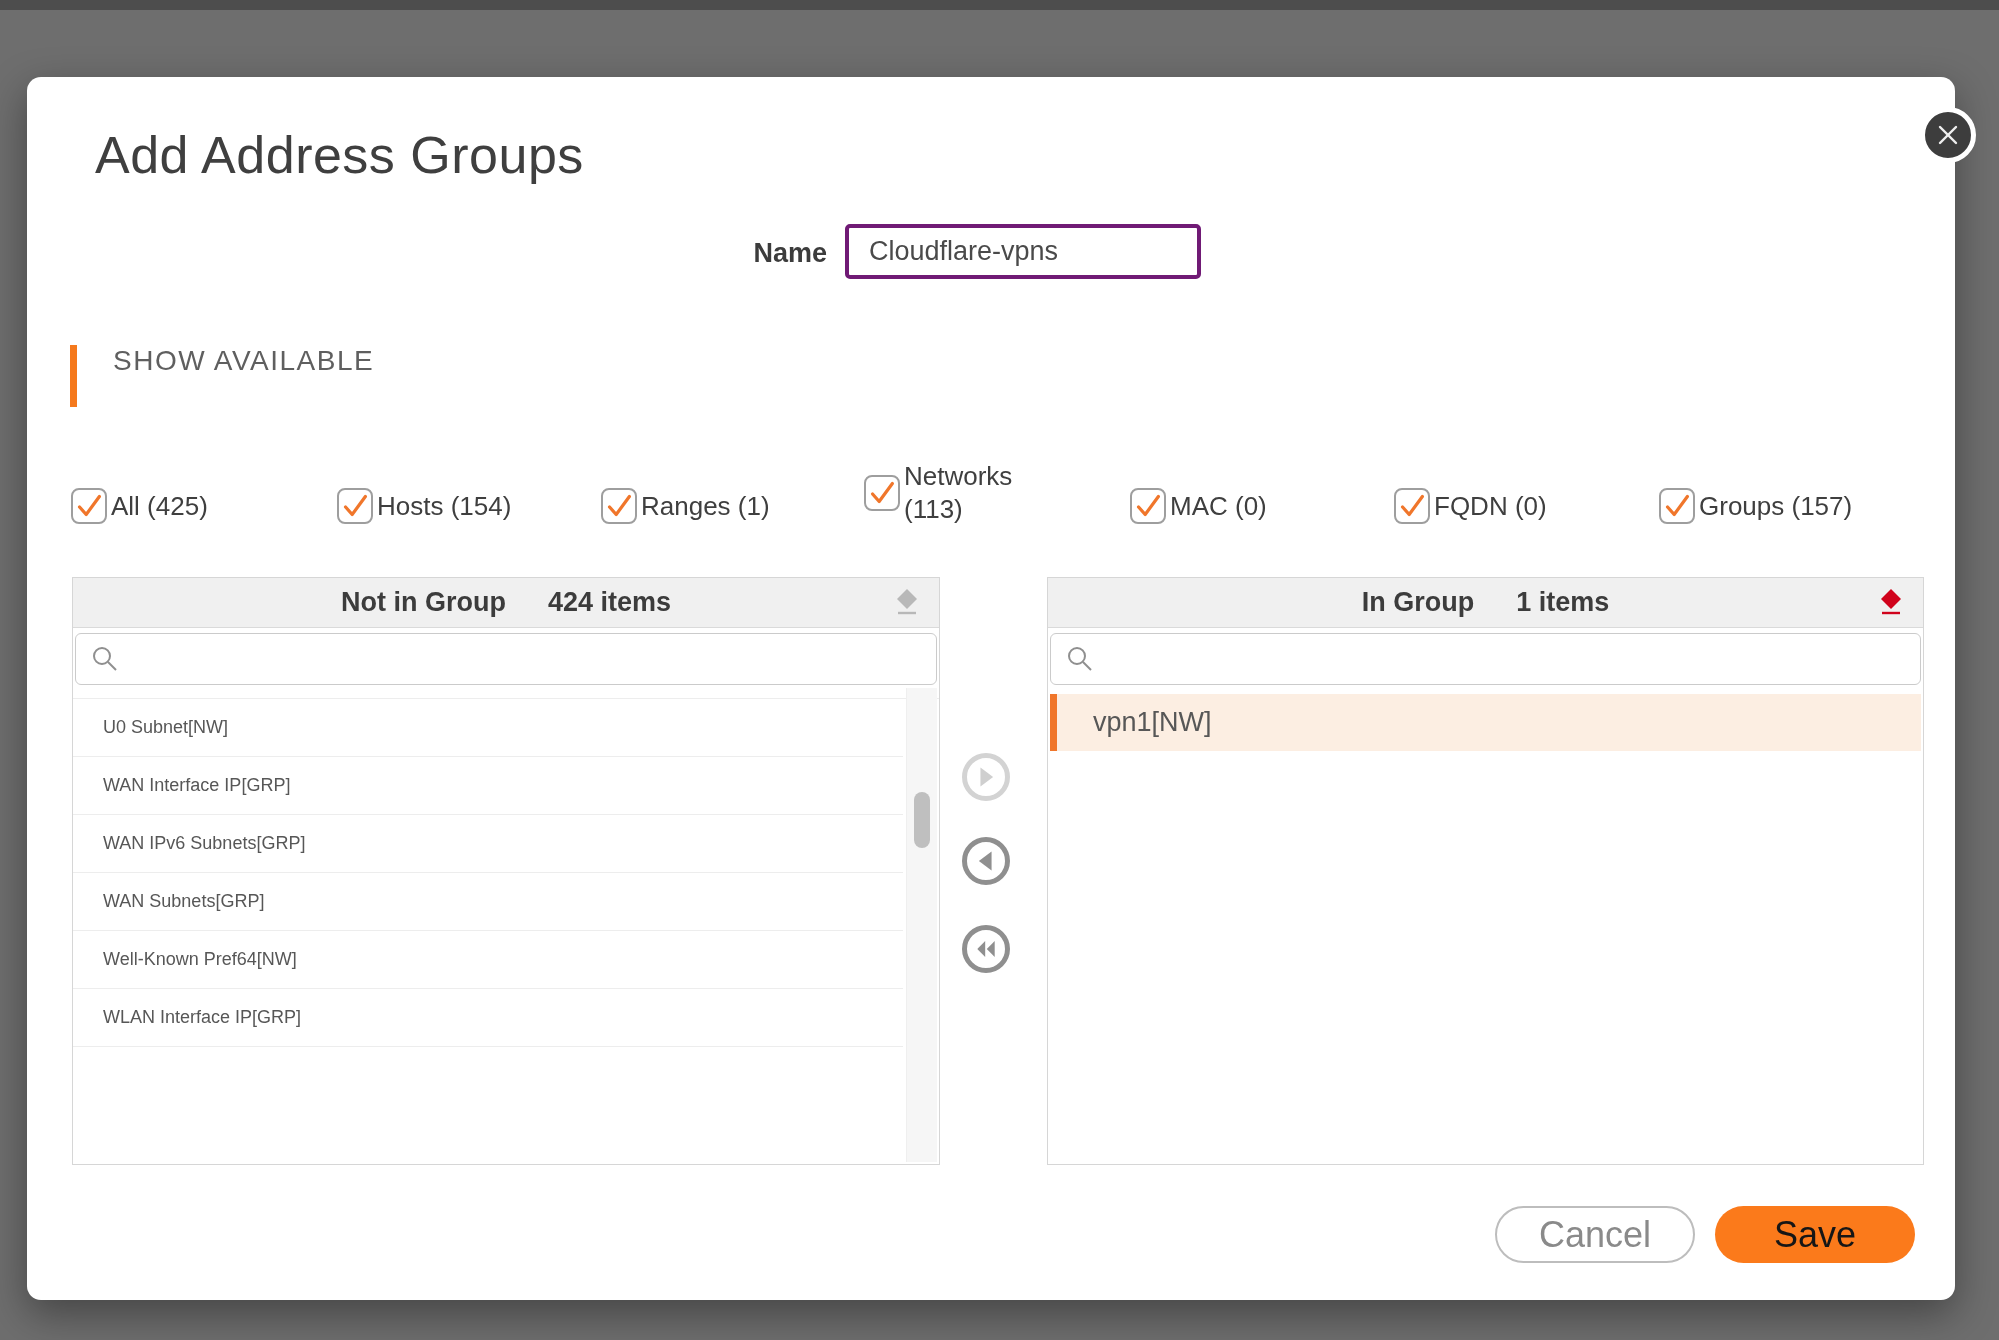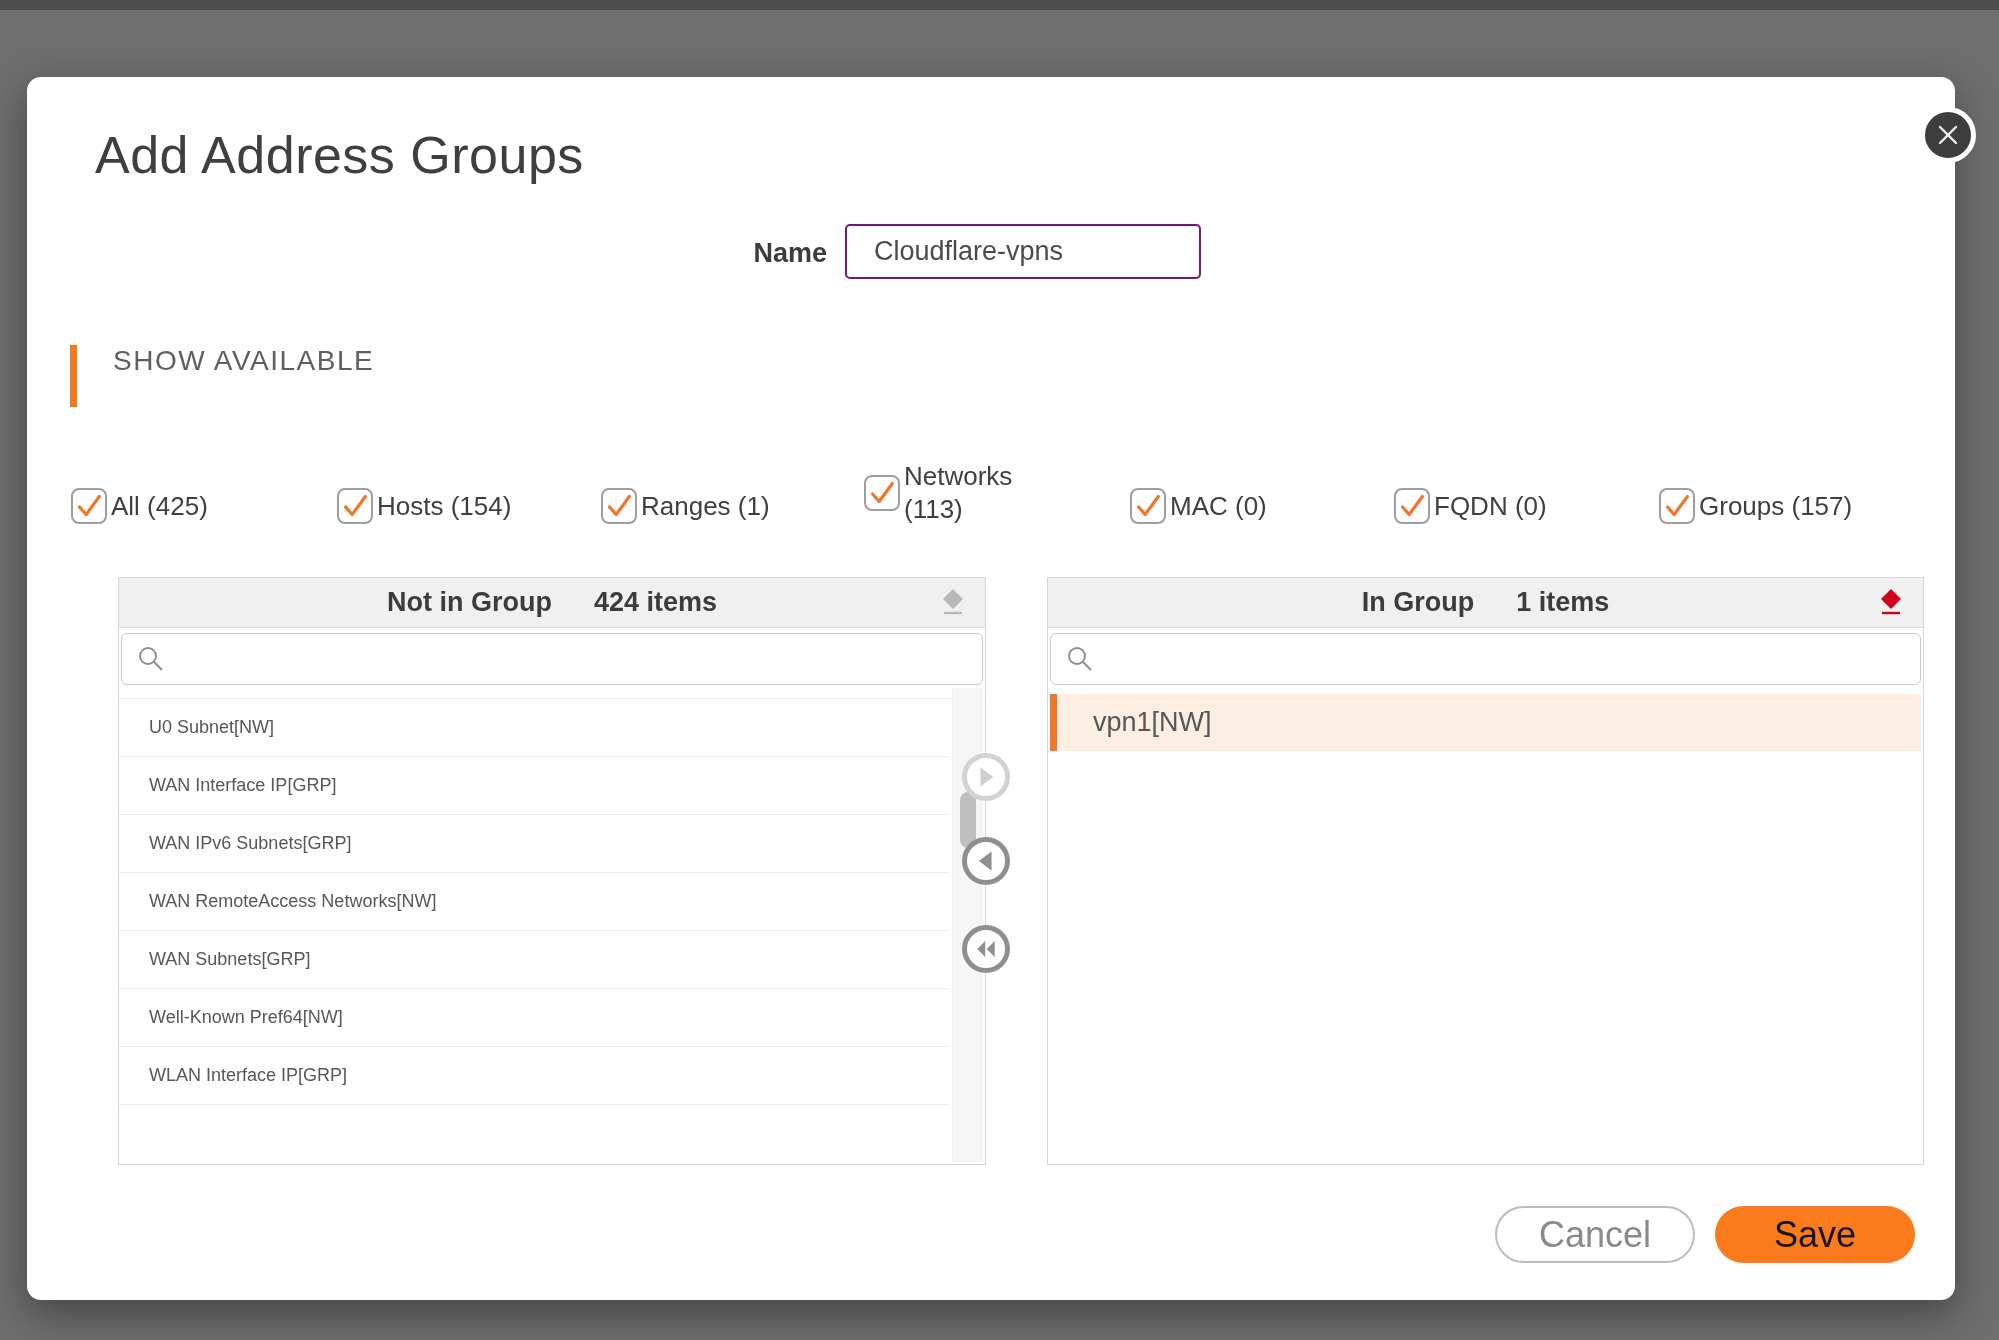--- a/index.html
+++ b/index.html
@@ -28,21 +28,21 @@
     background:#3D3D3D; border:5px solid #FFFFFF; border-radius:50%;
     display:flex; align-items:center; justify-content:center; cursor:pointer; padding:0;
   }
 
   .name-label {
     position:absolute; left:560px; top:161px; width:240px; text-align:right;
     font-size:27px; font-weight:700; color:#3C3C3C;
   }
   .name-input {
     position:absolute; left:818px; top:147px; width:356px; height:55px;
-    border:2px solid #701a75; border-radius:5px; padding:0 27px;
+    border:4px solid #701a75; border-radius:5px; padding:0 20px;
     font-size:27px; color:#4A4A4A; font-family:"Liberation Sans", sans-serif;
     outline:none; background:#fff;
   }
 
   .section-head {
     position:absolute; left:43px; top:268px; height:62px;
     border-left:7px solid #F5791D; padding-left:36px;
     display:flex; align-items:flex-start;
     font-size:28px; color:#5F5F5F; letter-spacing:1.5px;
   }
@@ -56,21 +56,21 @@
     border:2px solid #9E9E9E; border-radius:8px; flex:0 0 36px;
     display:flex; align-items:center; justify-content:center;
   }
   .cb svg { overflow:visible; }
   .cb-label { font-size:26px; color:#3F3F3F; white-space:pre-line; line-height:33px; }
 
   .panel {
     position:absolute; top:500px; height:588px;
     background:#fff; border:1px solid #D6D6D6;
   }
-  .panel-left  { left:45px;  width:868px;margin-left:46px; }
+  .panel-left  { left:45px;  width:868px; }
   .panel-right { left:1020px; width:877px; }
 
   .panel-header {
     height:50px; background:#F0F0F0; border-bottom:1px solid #DADADA;
     display:flex; align-items:center; justify-content:center; gap:42px;
     font-size:27px; font-weight:700; color:#3C3C3C; position:relative;
   }
   .eraser-btn {
     position:absolute; right:16px; top:50%; transform:translateY(-50%);
     background:none; border:none; cursor:pointer; padding:0; line-height:0;
@@ -228,21 +228,20 @@
           <circle cx="12" cy="12" r="8" fill="none" stroke="#8F8F8F" stroke-width="2"></circle>
           <line x1="18" y1="18" x2="26" y2="26" stroke="#8F8F8F" stroke-width="2"></line>
         </svg>
       </span>
       <input class="search-input" placeholder="" style="">
     </div>
     <div class="rows">
       <div class="row">U0 Subnet[NW]</div>
       <div class="row">WAN Interface IP[GRP]</div>
       <div class="row">WAN IPv6 Subnets[GRP]</div>
-      <div class="row">WAN RemoteAccess Networks[NW]</div>
       <div class="row">WAN Subnets[GRP]</div>
       <div class="row">Well-Known Pref64[NW]</div>
       <div class="row">WLAN Interface IP[GRP]</div>
     </div>
     <div class="scroll-track">
       <div class="scroll-thumb"></div>
     </div>
   </div>
 
   <button class="xfer xfer-1 disabled">

